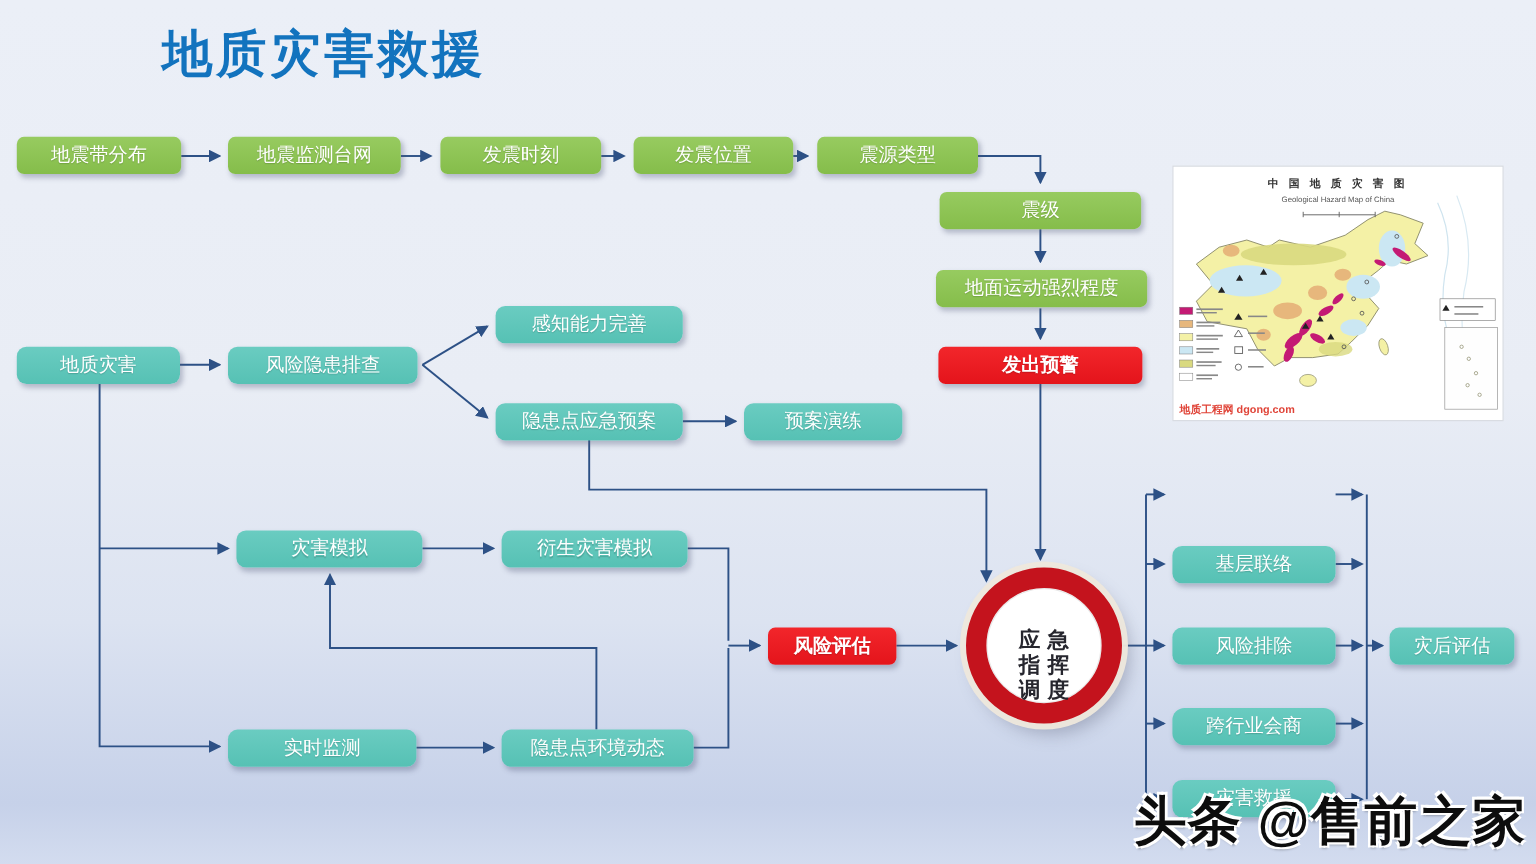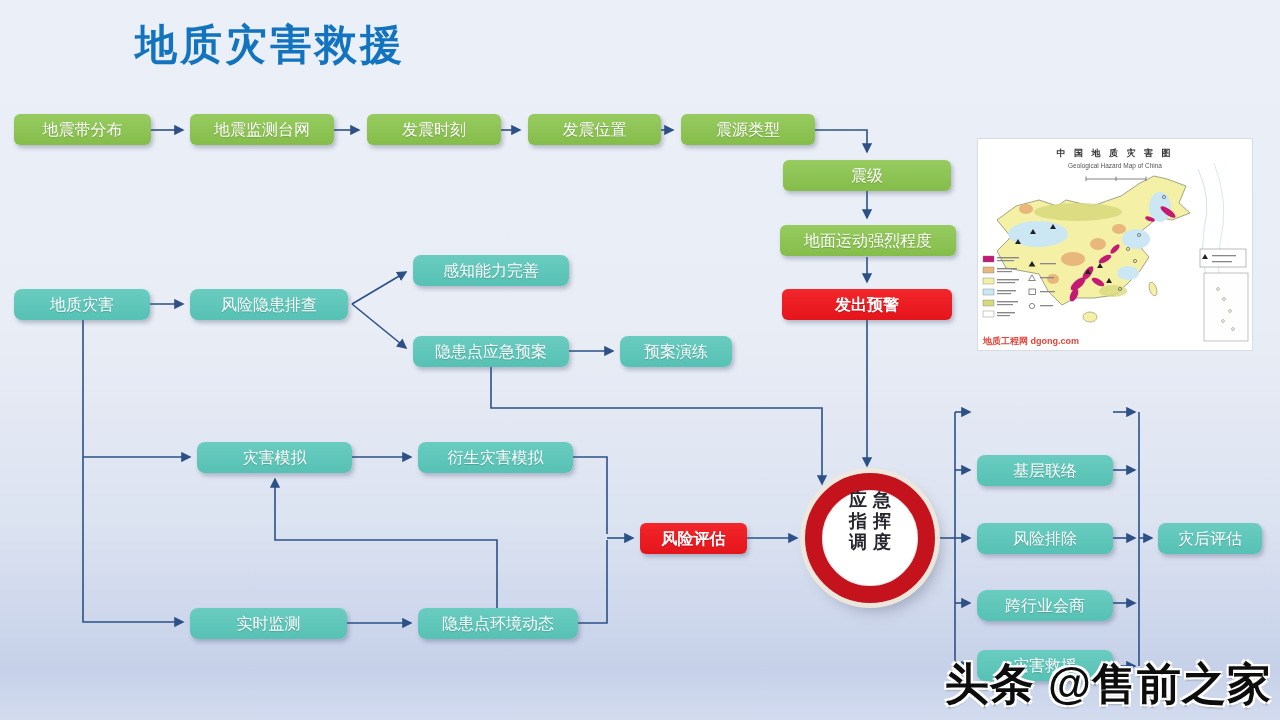--- a/index.html
+++ b/index.html
@@ -20,21 +20,21 @@
     text-shadow:0 1px 1px rgba(0,0,0,.18);
     white-space:nowrap;overflow:hidden;
   }
   .green{background:linear-gradient(180deg,#97CB60,#85BD4A);}
   .teal{background:linear-gradient(180deg,#6ACCC1,#56C1B4);border-radius:8px;}
   .red{background:linear-gradient(180deg,#F2262B,#E4141B);font-weight:bold;}
   .hub{
     position:absolute;z-index:2;left:805px;top:473px;width:96px;height:96px;
     background:#fff;border:17px solid #C4131D;border-radius:50%;
     box-shadow:0 0 0 5px rgba(238,232,220,.95), 6px 8px 14px rgba(90,95,120,.40), inset 0 0 0 1px #e8e8e8;
-    display:flex;flex-direction:column;align-items:center;justify-content:flex-start;
+    display:flex;flex-direction:column;align-items:center;justify-content:flex-end;
   }
   .hub span{
     display:block;color:#26262e;font-family:"Liberation Serif","DejaVu Serif",serif;
     font-size:18px;line-height:21px;letter-spacing:6px;text-indent:6px;font-weight:600;
   }
   .map{
     position:absolute;left:978px;top:139px;width:274px;height:211px;z-index:2;
     background:#fff;box-shadow:0 0 0 1px #d9dce2;
   }
   .watermark{
@@ -103,21 +103,21 @@
   <div class="node green" style="left:528px;top:114px;width:133px;">发震位置</div>
   <div class="node green" style="left:681px;top:114px;width:134px;">震源类型</div>
   <div class="node green" style="left:783px;top:160px;width:168px;">震级</div>
   <div class="node green" style="left:780px;top:225px;width:176px;">地面运动强烈程度</div>
   <div class="node red" style="left:782px;top:289px;width:170px;">发出预警</div>
 
   <div class="node teal" style="left:14px;top:289px;width:136px;">地质灾害</div>
   <div class="node teal" style="left:190px;top:289px;width:158px;">风险隐患排查</div>
   <div class="node teal" style="left:413px;top:255px;width:156px;">感知能力完善</div>
   <div class="node teal" style="left:413px;top:336px;width:156px;">隐患点应急预案</div>
-  <div class="node teal" style="left:620px;top:336px;width:112px;">预案演练</div>
+  <div class="node teal" style="left:620px;top:336px;width:132px;">预案演练</div>
   <div class="node teal" style="left:197px;top:442px;width:155px;">灾害模拟</div>
   <div class="node teal" style="left:418px;top:442px;width:155px;">衍生灾害模拟</div>
   <div class="node teal" style="left:190px;top:608px;width:157px;">实时监测</div>
   <div class="node teal" style="left:418px;top:608px;width:160px;">隐患点环境动态</div>
   <div class="node red" style="left:640px;top:523px;width:107px;">风险评估</div>
 
   <div class="hub">
     <span>应急</span>
     <span>指挥</span>
     <span>调度</span>

